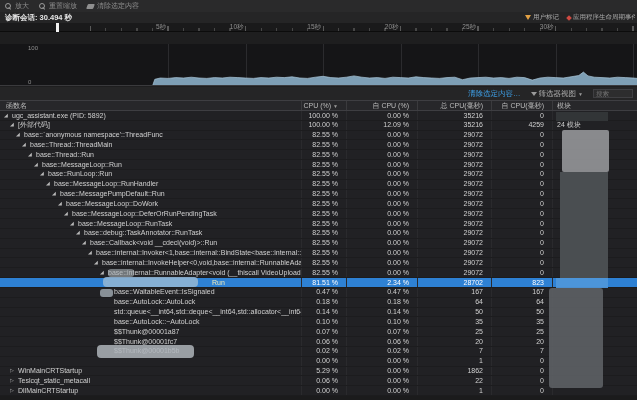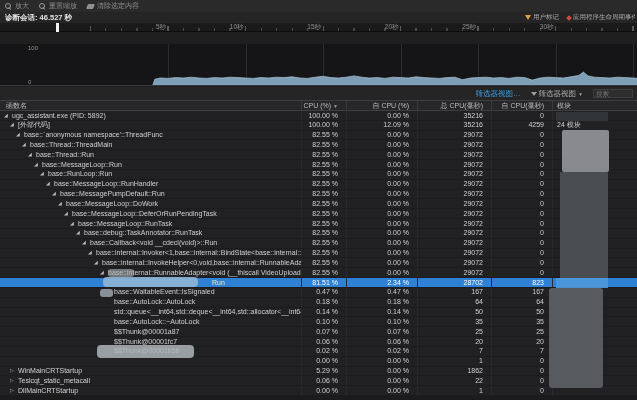--- a/index.html
+++ b/index.html
@@ -86,21 +86,21 @@
       <span class="ic-mag"></span>
       <span>重置缩放</span>
     </div>
     <div class="tbtn">
       <span class="ic-eraser"></span>
       <span>清除选定内容</span>
     </div>
   </div>
 
   <div class="session-row">
-    <span class="session-label">诊断会话: 46.527 秒</span>
+    <span class="session-label">诊断会话: 30.494 秒</span>
     <div class="legend">
       <span class="leg-item">
         <span class="tri-orange"></span>
         <span>用户标记</span>
       </span>
       <span class="leg-item">
         <span class="dia-red"></span>
         <span>应用程序生命周期事件</span>
       </span>
     </div>
@@ -134,21 +134,21 @@
     <span class="ylab top">100</span>
     <span class="ylab bot">0</span>
     <svg id="cpu-svg" width="637" height="42">
         <polygon points="90.5,42 90.5,42.0 152.5,42.0 154.8,35.3 160.3,34.0 168.0,34.4 175.8,33.6 183.5,34.0 191.3,33.2 199.0,34.0 206.8,34.4 214.5,33.6 222.3,34.0 230.0,33.2 237.8,33.6 245.5,34.0 253.3,34.4 261.0,33.6 268.8,34.0 276.5,33.2 284.3,33.6 292.0,32.8 299.8,34.0 307.5,34.4 315.3,33.2 323.0,32.3 330.8,33.6 338.5,34.0 346.3,33.2 354.0,31.9 361.8,33.2 369.5,34.0 377.3,33.6 385.0,34.4 392.8,33.2 400.5,33.6 408.3,34.0 416.0,32.8 423.8,33.6 431.5,34.0 439.3,34.4 447.0,33.6 454.8,33.2 462.5,35.7 470.3,34.0 478.0,33.6 485.8,33.2 493.5,34.0 501.3,33.6 509.0,34.4 516.8,33.2 524.5,33.6 532.3,36.1 540.0,34.0 547.8,33.2 555.5,33.6 563.3,34.0 571.0,32.8 578.8,31.5 583.4,28.1 588.0,31.9 594.3,33.2 602.0,33.6 609.8,34.0 617.5,33.2 625.3,33.6 633.0,34.0 637.6,34.4 637,42" fill="#7e9fb5"></polygon>
         <polyline points="90.5,42.0 152.5,42.0 154.8,35.3 160.3,34.0 168.0,34.4 175.8,33.6 183.5,34.0 191.3,33.2 199.0,34.0 206.8,34.4 214.5,33.6 222.3,34.0 230.0,33.2 237.8,33.6 245.5,34.0 253.3,34.4 261.0,33.6 268.8,34.0 276.5,33.2 284.3,33.6 292.0,32.8 299.8,34.0 307.5,34.4 315.3,33.2 323.0,32.3 330.8,33.6 338.5,34.0 346.3,33.2 354.0,31.9 361.8,33.2 369.5,34.0 377.3,33.6 385.0,34.4 392.8,33.2 400.5,33.6 408.3,34.0 416.0,32.8 423.8,33.6 431.5,34.0 439.3,34.4 447.0,33.6 454.8,33.2 462.5,35.7 470.3,34.0 478.0,33.6 485.8,33.2 493.5,34.0 501.3,33.6 509.0,34.4 516.8,33.2 524.5,33.6 532.3,36.1 540.0,34.0 547.8,33.2 555.5,33.6 563.3,34.0 571.0,32.8 578.8,31.5 583.4,28.1 588.0,31.9 594.3,33.2 602.0,33.6 609.8,34.0 617.5,33.2 625.3,33.6 633.0,34.0 637.6,34.4" fill="none" stroke="#a9c6d8" stroke-width="0.7"></polyline>
       </svg>
     <div class="chart-base"></div>
   </div>
 
   <div class="actions-row">
-    <span class="link">筛选器视图…</span>
+    <span class="link">清除选定内容…</span>
     <span class="filter">
       <span class="ic-funnel"></span>
       <span>筛选器视图</span>
       <span class="caret">▼</span>
     </span>
     <input class="search" placeholder="搜索" style="">
   </div>
 
   <div class="tbl">
     <div class="tbl-head">

